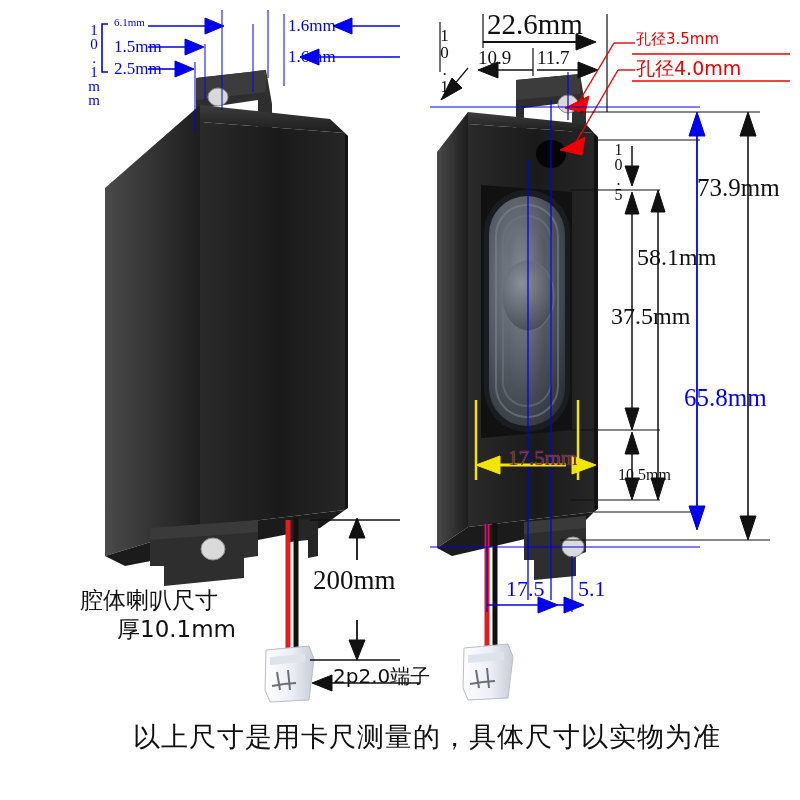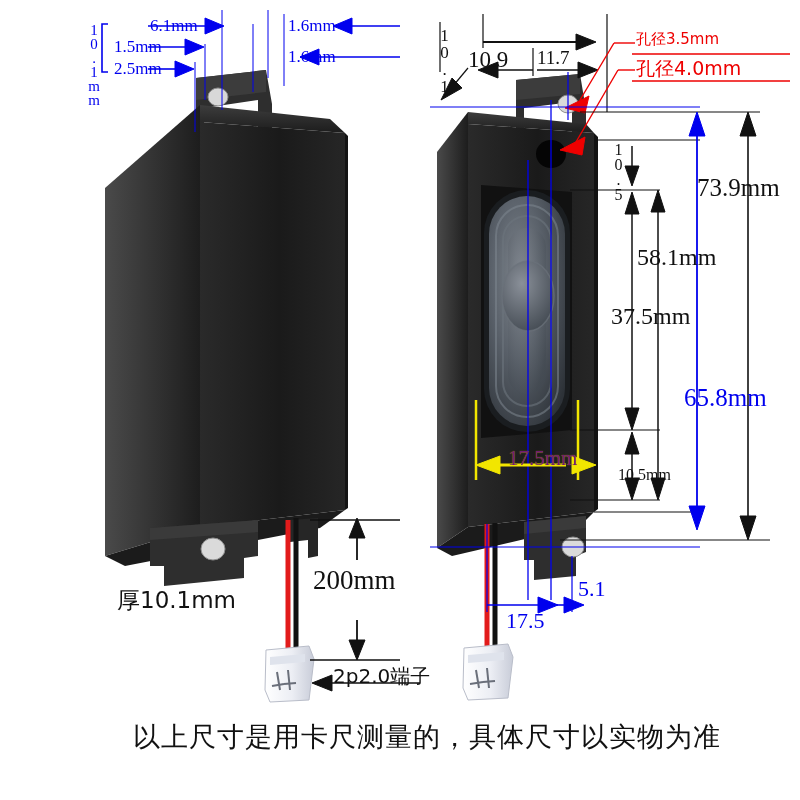--- a/index.html
+++ b/index.html
@@ -271,56 +271,58 @@
       <path d="M476,400 L476,480" stroke-width="2.5" fill="none"></path>
       <path d="M578,400 L578,480" stroke-width="2.5" fill="none"></path>
       <path d="M496,465 L566,465" stroke-width="3" fill="none"></path>
       <polygon points="476,465 500,456 500,474"></polygon>
       <polygon points="596,465 572,456 572,474"></polygon>
     </g>
   </svg>
 
   <div class="lbl blue" style="left:86px;top:22px;font-size:15px;writing-mode:vertical-rl;text-orientation:upright;letter-spacing:-2px;">10.1mm</div>
 
-  <div class="lbl blue" style="left:114px;top:17px;font-size:17px;margin-left:36px;">6.1mm</div>
+  <div class="lbl blue" style="left:114px;top:17px;font-size:11px;">6.1mm</div>
   <div class="lbl blue" style="left:114px;top:38px;font-size:17px;">1.5mm</div>
   <div class="lbl blue" style="left:114px;top:60px;font-size:17px;">2.5mm</div>
 
   <div class="lbl blue" style="left:288px;top:17px;font-size:17px;">1.6mm</div>
   <div class="lbl blue" style="left:288px;top:48px;font-size:17px;">1.6mm</div>
 
   <div class="lbl black" style="left:313px;top:567px;font-size:27px;">200mm</div>
 
   <div class="lbl black" style="left:333px;top:666px;font-size:20px;font-family:'DejaVu Sans',sans-serif;">2p2.0端子</div>
 
   <div class="cap" style="left:80px;top:586px;">
+    <div style="font-size:23px;line-height:1.25;">腔体喇叭尺寸</div>
     <div style="font-size:23px;line-height:1.25;margin-left:37px;">厚10.1mm</div>
   </div>
 
+  <div class="lbl black" style="left:487px;top:10px;font-size:29px;">22.6mm</div>
 
   <div class="lbl black" style="left:436px;top:26px;font-size:17px;writing-mode:vertical-rl;text-orientation:upright;letter-spacing:-2px;">10.1</div>
 
-  <div class="lbl black" style="left:468px;top:48px;font-size:23px;">10.9</div>
+  <div class="lbl black" style="left:478px;top:48px;font-size:19px;">10.9</div>
   <div class="lbl black" style="left:537px;top:48px;font-size:19px;">11.7</div>
 
   <div class="lbl red" style="left:636px;top:32px;font-size:15px;font-family:'DejaVu Sans',sans-serif;">孔径3.5mm</div>
   <div class="lbl red" style="left:636px;top:59px;font-size:19px;font-family:'DejaVu Sans',sans-serif;">孔径4.0mm</div>
 
   <div class="lbl black" style="left:610px;top:141px;font-size:16px;writing-mode:vertical-rl;text-orientation:upright;letter-spacing:-2px;">10.5</div>
 
   <div class="lbl black" style="left:637px;top:245px;font-size:24px;">58.1mm</div>
 
   <div class="lbl black" style="left:611px;top:304px;font-size:24px;">37.5mm</div>
 
   <div class="lbl black" style="left:618px;top:467px;font-size:16px;">10.5mm</div>
 
   <div class="lbl blue" style="left:684px;top:385px;font-size:25px;">65.8mm</div>
 
   <div class="lbl black" style="left:697px;top:175px;font-size:25px;">73.9mm</div>
 
   <div class="lbl yellow" style="left:508px;top:448px;font-size:21px;text-shadow:0 0 1px #b9ad00;">17.5mm</div>
 
-  <div class="lbl blue" style="left:506px;top:610px;font-size:22px;text-align:center;">17.5</div>
+  <div class="lbl blue" style="left:506px;top:578px;font-size:22px;text-align:center;">17.5</div>
   <div class="lbl blue" style="left:578px;top:578px;font-size:22px;">5.1</div>
 
   <div class="cap" style="left:133px;top:719px;font-size:27px;letter-spacing:1px;">以上尺寸是用卡尺测量的，具体尺寸以实物为准</div>
 
 </div>
 
 </body></html>

